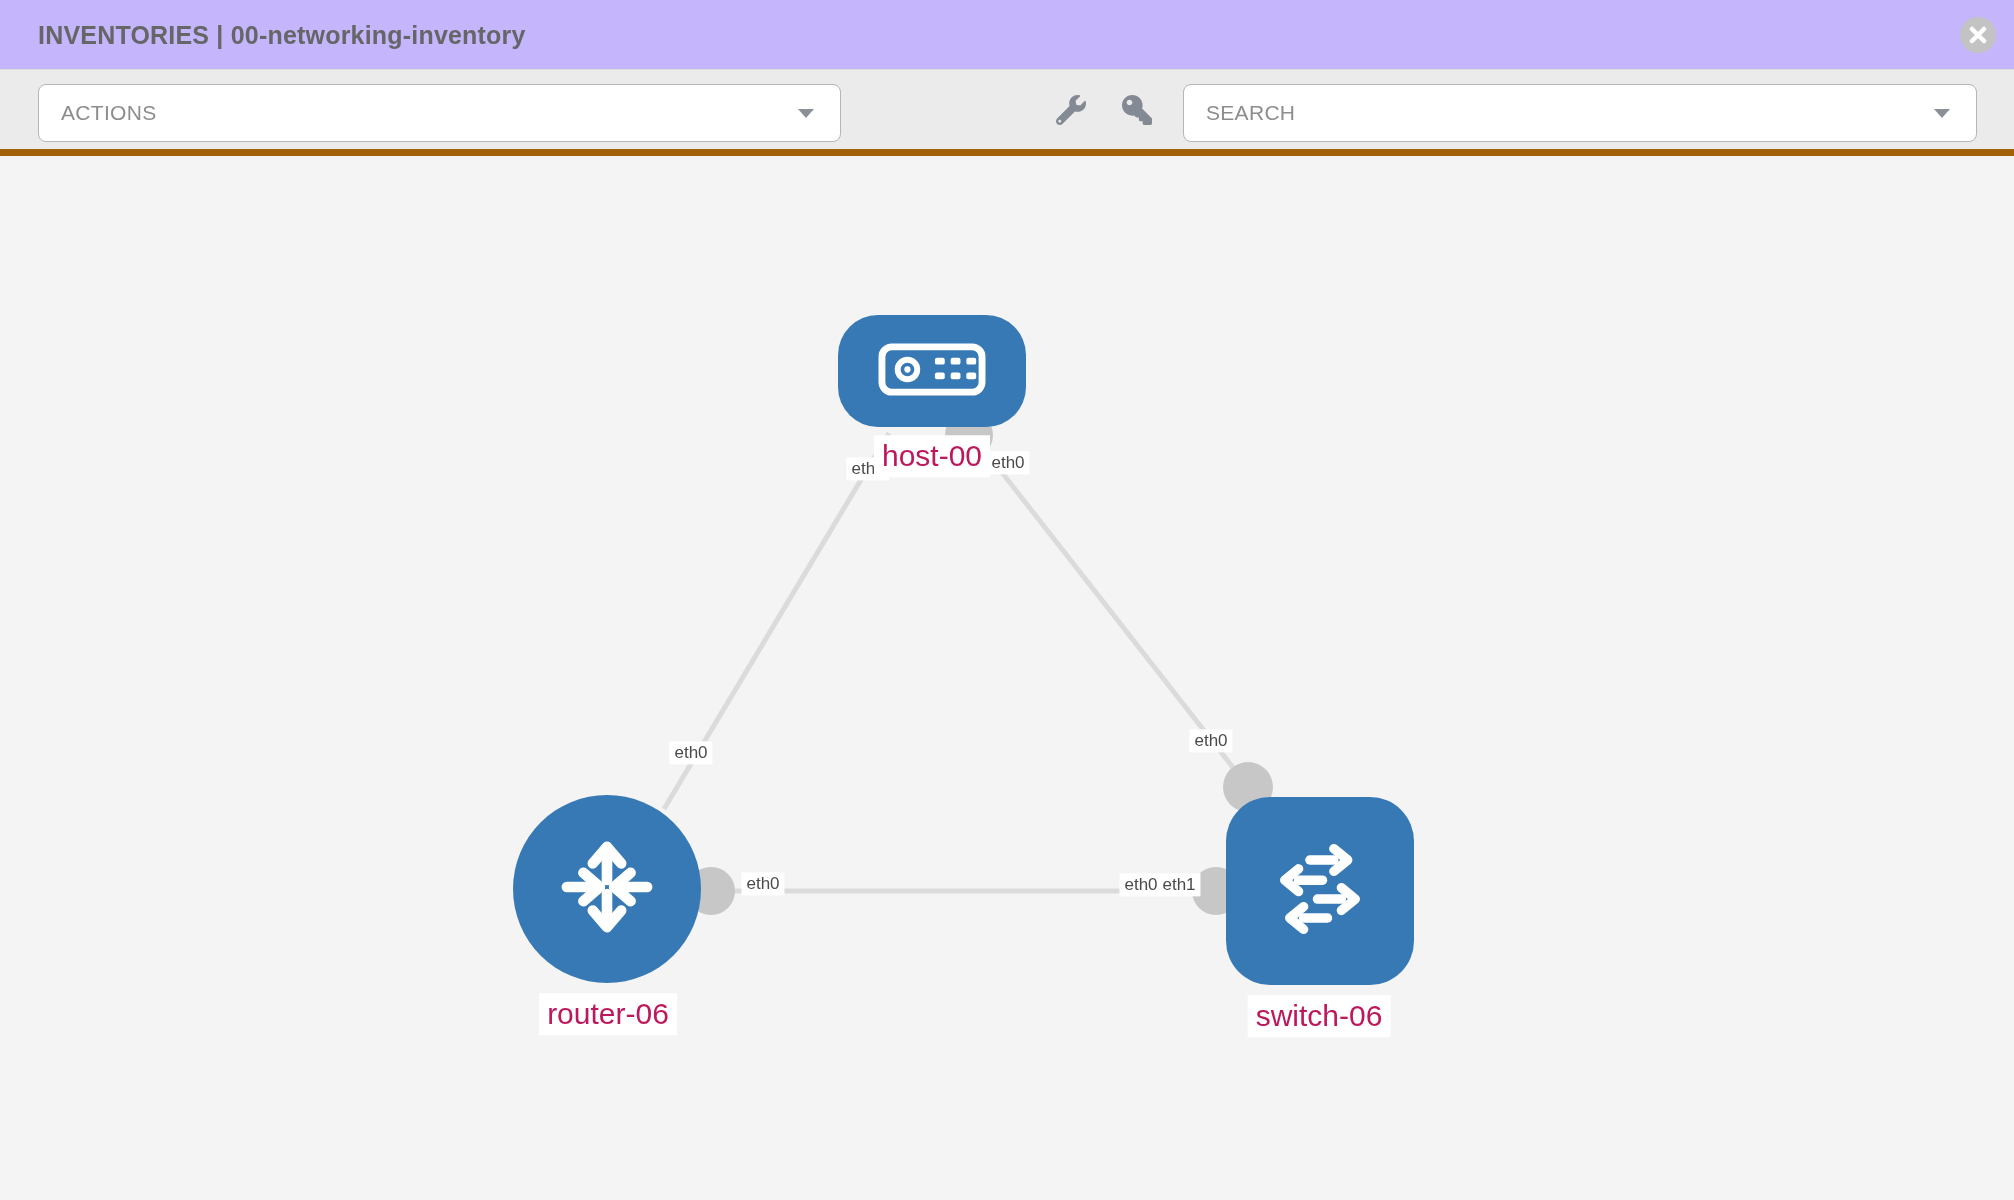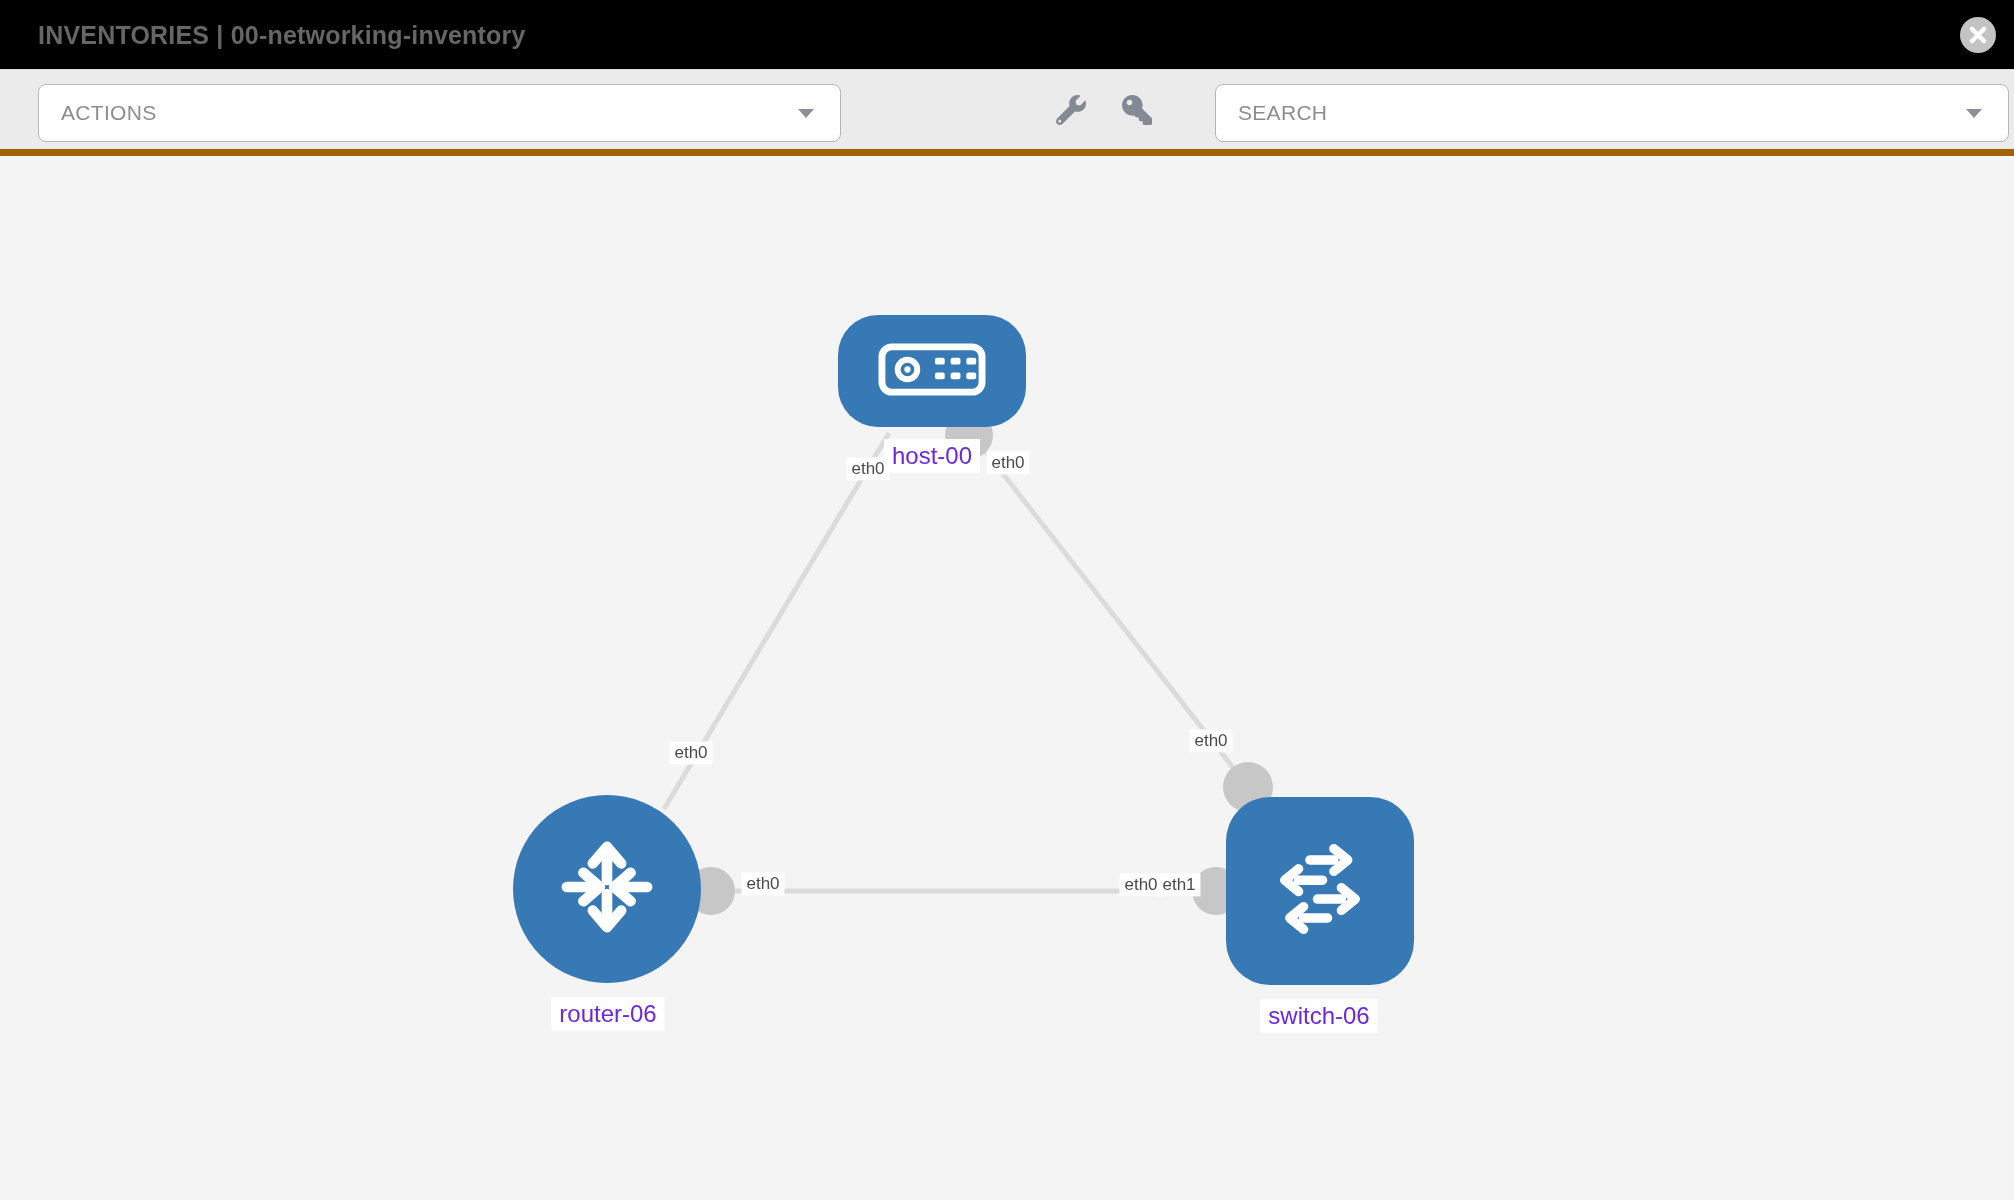--- a/index.html
+++ b/index.html
@@ -1,57 +1,57 @@
 <!DOCTYPE html>
 <html><head>
 <meta charset="utf-8">
 <style>
   html,body{margin:0;padding:0;background:#fff;}
   #app{position:relative;width:2014px;height:1200px;overflow:hidden;
        font-family:"Liberation Sans","DejaVu Sans",sans-serif;background:#f4f4f4;}
 
   
-  .header{position:absolute;left:0;top:0;width:2014px;height:70px;background:#000000;
+  .header{position:absolute;left:0;top:0;width:2014px;height:70px;background:#c4b5fd;
           border-bottom:1px solid #dedede;box-sizing:border-box;}
   .title{position:absolute;left:38px;top:0;height:70px;line-height:70px;
          font-size:25px;font-weight:bold;color:#666666;letter-spacing:.2px;}
   .close-btn{position:absolute;right:18px;top:17px;width:36px;height:36px;border:none;
              background:#c3c3c3;border-radius:50%;cursor:pointer;padding:0;
              display:flex;align-items:center;justify-content:center;}
   .close-btn svg{display:block;}
 
   
   .toolbar{position:absolute;left:0;top:70px;width:2014px;height:86px;background:#ebebeb;
            border-bottom:7px solid #a16207;box-sizing:border-box;}
   .select-box{position:absolute;top:14px;height:58px;background:#ffffff;border:1px solid #b6b6b6;
               border-radius:8px;box-sizing:border-box;display:flex;align-items:center;cursor:pointer;}
   .select-box .sel-text{padding-left:22px;font-size:21px;color:#8d8d8d;letter-spacing:.3px;}
   .caret{position:absolute;right:26px;top:50%;margin-top:-4px;width:0;height:0;
          border-left:8px solid transparent;border-right:8px solid transparent;
          border-top:9px solid #8a8f98;}
   .actions-box{left:38px;width:803px;}
-  .search-box{left:1183px;width:794px;margin-left:32px;}
+  .search-box{left:1183px;width:794px;}
   .tool-icon{position:absolute;top:50%;transform:translateY(-50%);width:34px;height:34px;
              display:flex;align-items:center;justify-content:center;cursor:pointer;background:none;border:none;padding:0;}
   .tool-icon svg{display:block;}
   .wrench-pos{left:1054px;}
   .key-pos{left:1120px;}
 
   
   .canvas{position:absolute;left:16px;top:156px;width:2014px;height:1044px;background:#f4f4f4;}
   .links-layer{position:absolute;left:0;top:0;}
 
   .node{position:absolute;background:#3779b5;display:flex;align-items:center;justify-content:center;cursor:pointer;}
   .node-host{left:822px;top:159px;width:188px;height:112px;border-radius:40px;}
   .node-router{left:497px;top:639px;width:188px;height:188px;border-radius:50%;}
   .node-switch{left:1210px;top:641px;width:188px;height:188px;border-radius:44px;}
 
   .chip{position:absolute;transform:translate(-50%,-50%);background:#ffffff;color:#4a4a4a;
         font-size:17px;line-height:1.25;padding:1px 5px;white-space:nowrap;}
-  .chip.name{font-size:24px;color:#6d28d9;padding:2px 8px;}
+  .chip.name{font-size:30px;color:#be185d;padding:2px 8px;}
 
   
   .zoom-panel{position:absolute;right:0;bottom:0;width:391px;height:118px;background:#ffffff;
               border-top:1px solid #aeaeae;border-left:1px solid #aeaeae;box-sizing:border-box;}
   .zoom-level{position:absolute;left:0;top:12px;width:100%;text-align:center;
               font-size:19px;color:#2e2e2e;}
   .zoom-minus,.zoom-plus{position:absolute;top:50px;width:26px;height:26px;background:none;border:none;
               padding:0;cursor:pointer;display:flex;align-items:center;justify-content:center;}
   .zoom-minus{left:27px;}
   .zoom-plus{left:350px;}

